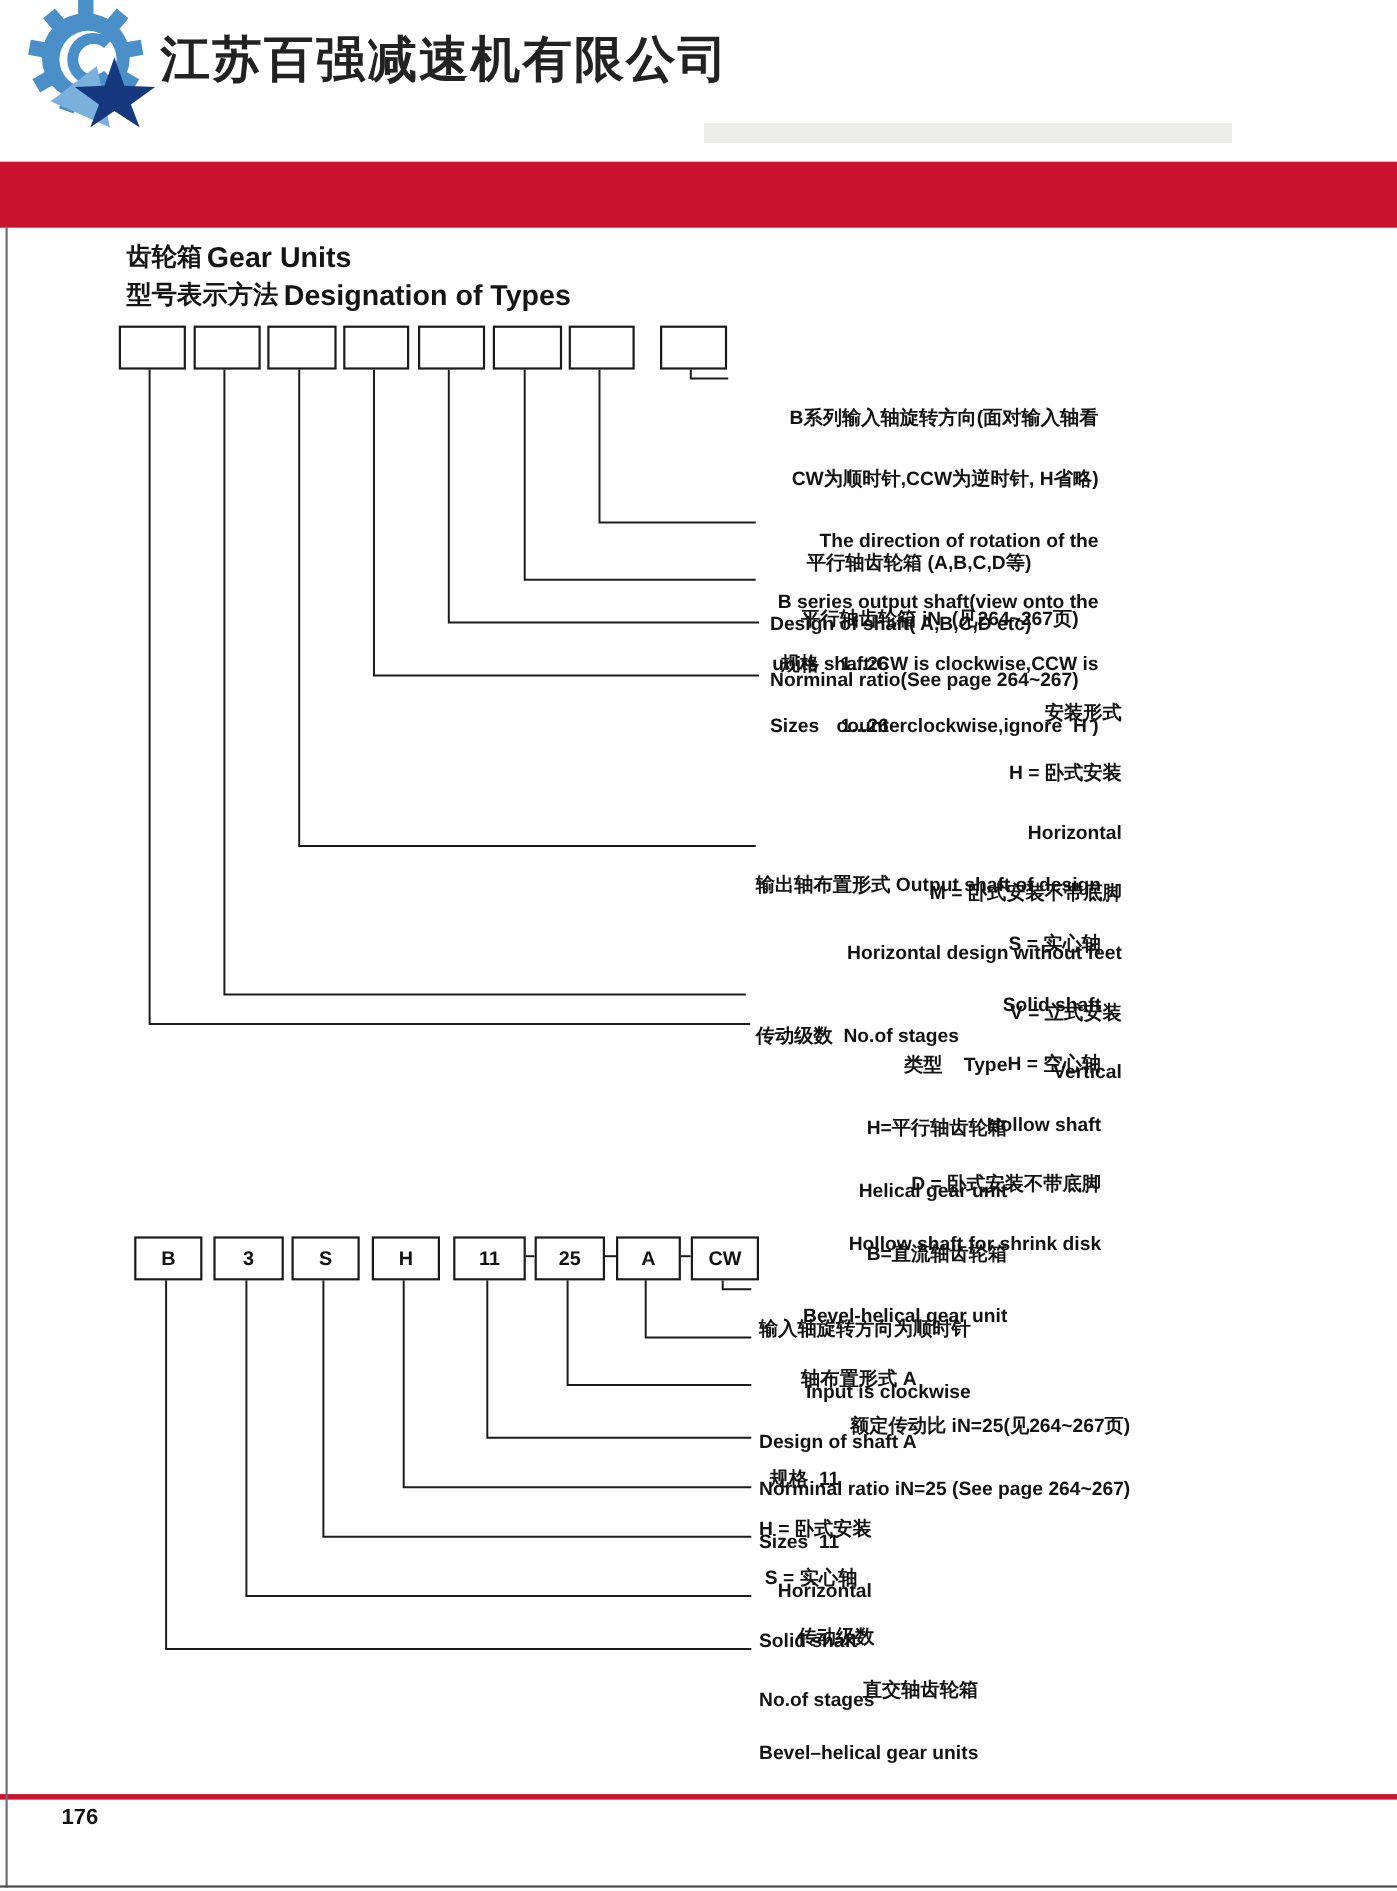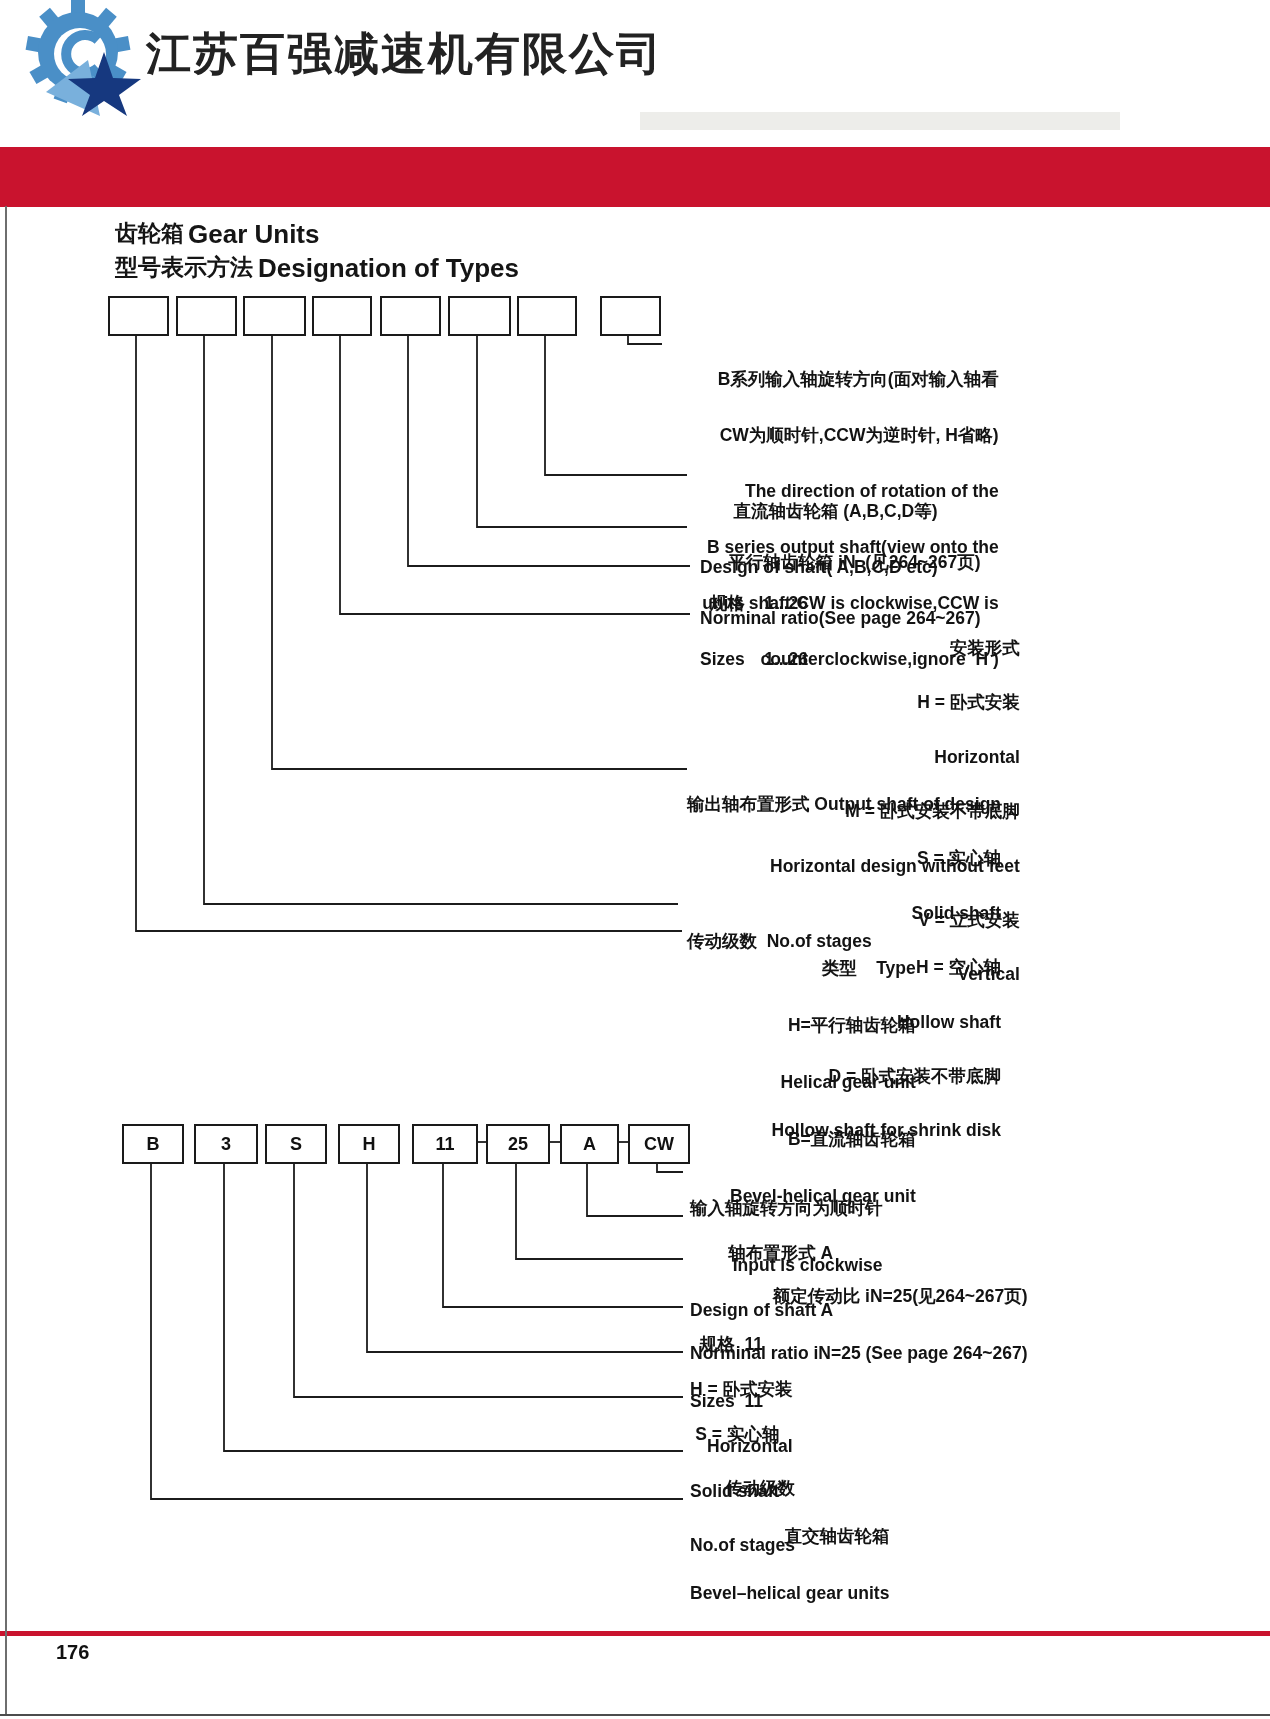--- a/index.html
+++ b/index.html
@@ -103,21 +103,21 @@
   <div class="lbl lh20" style="left:680px;top:333px">
     <div style="padding-left:17px">B系列输入轴旋转方向(面对输入轴看</div>
     <div>CW为顺时针,CCW为逆时针, H省略)</div>
     <div>The direction of rotation of the</div>
     <div style="padding-left:27px">B series output shaft(view onto the</div>
     <div>units shaft:CW is clockwise,CCW is</div>
     <div>counterclockwise,ignore  H )</div>
   </div>
 
   <div class="lbl lh20" style="left:700px;top:465px">
-    <div>直流轴齿轮箱 (A,B,C,D等)</div>
+    <div>平行轴齿轮箱 (A,B,C,D等)</div>
     <div>Design of shaft( A,B,C,D etc)</div>
   </div>
 
   <div class="lbl lh20" style="left:700px;top:516px">
     <div>平行轴齿轮箱 iN  (见264~267页)</div>
     <div>Norminal ratio(See page 264~267)</div>
   </div>
 
   <div class="lbl lh20" style="left:700px;top:557px">
     <div>规格    1...26</div>

